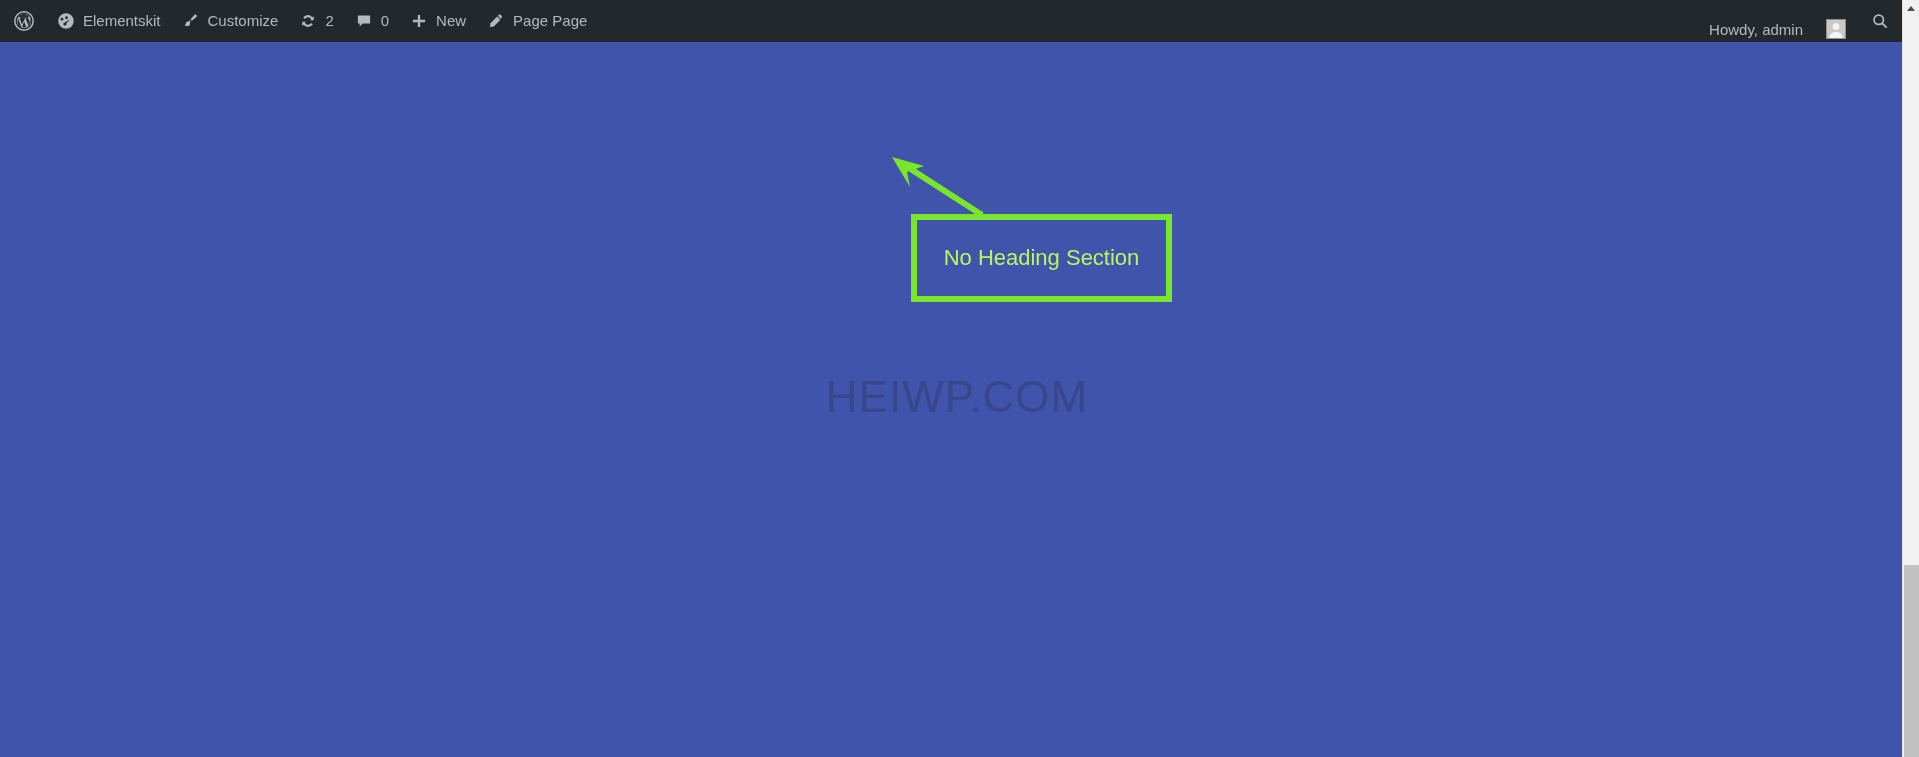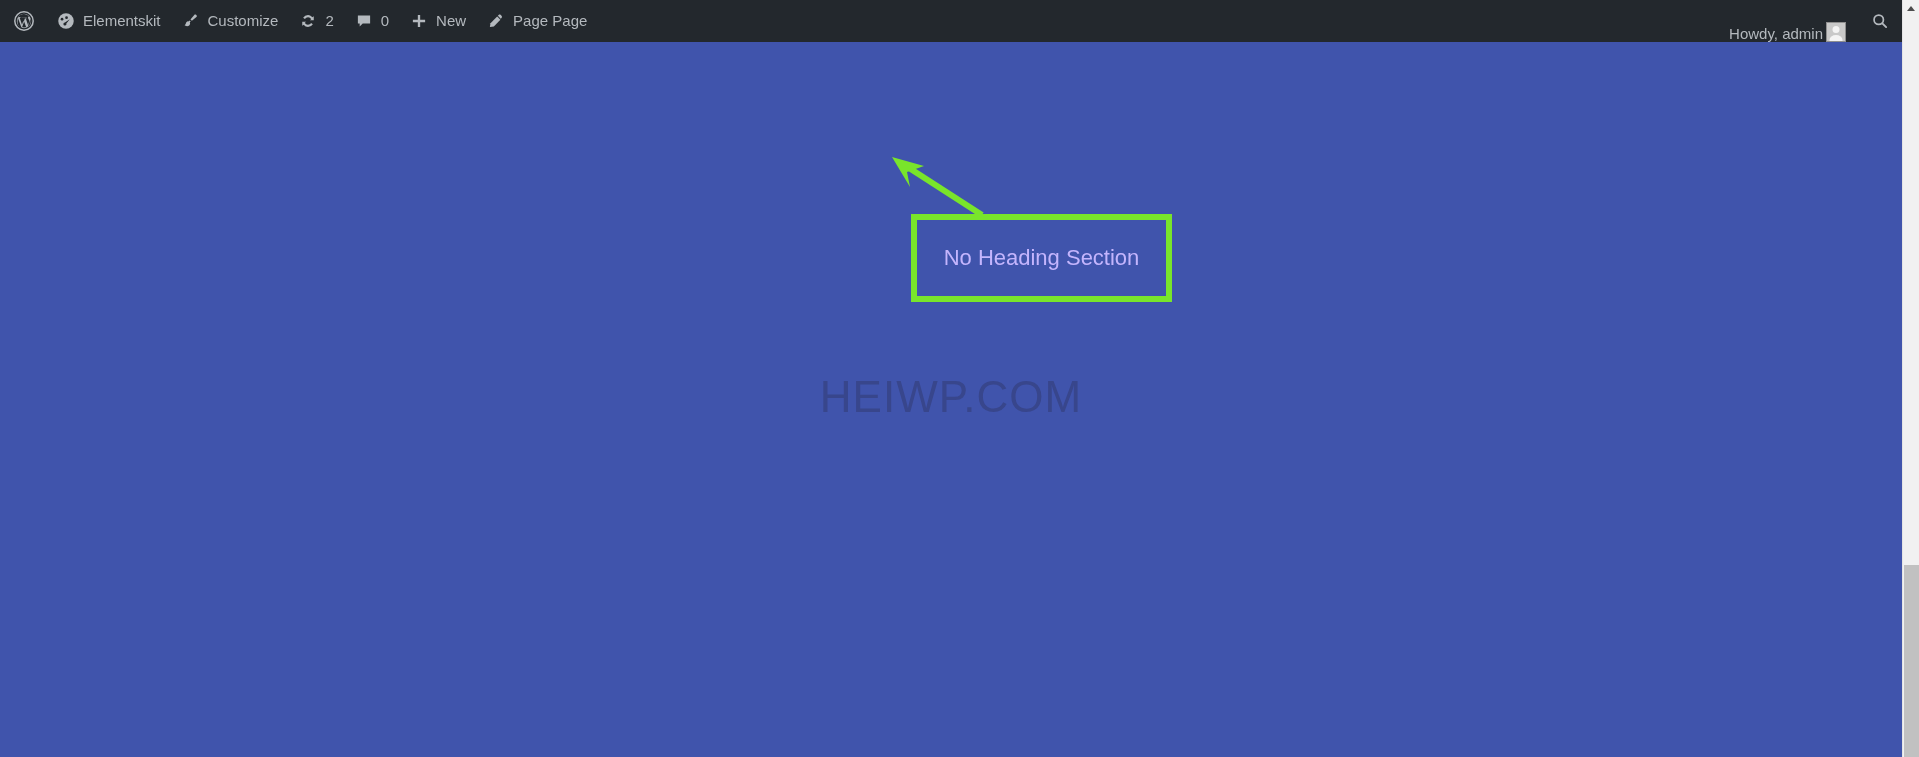--- a/index.html
+++ b/index.html
@@ -66,22 +66,22 @@
     display: inline-flex;
     align-items: center;
     justify-content: center;
     width: 20px;
     height: 20px;
     flex: 0 0 20px;
   }
   .ab-icon svg { display: block; }
   .ab-howdy {
     display: flex;
-    align-items: flex-end;
-    gap: 3px;
+    align-items: center;
+    gap: 23px;
     padding: 16px 12px 0 10px;
     color: #b4b9be;
     font-size: 15px;
     cursor: pointer;
   }
   .avatar {
     width: 20px;
     height: 20px;
     background: #c9c9c9;
     border: 1px solid #8f8f8f;
@@ -128,21 +128,21 @@
     left: 0;
     width: 1902px;
     height: 715px;
     background: #4054ac;
     overflow: hidden;
   }
 
   
   #watermark {
     position: absolute;
-    left: 0;
+    left: 6px;
     top: 330px;
     width: 1902px;
     text-align: center;
     color: #38468c;
     font-size: 44px;
     letter-spacing: 1px;
     font-weight: 400;
     user-select: none;
     font-family: "Liberation Sans", sans-serif;
   }
@@ -163,21 +163,21 @@
     top: 172px;
     width: 261px;
     height: 88px;
     box-sizing: border-box;
     border: 6px solid #79e52b;
     display: flex;
     align-items: center;
     justify-content: center;
   }
   #callout-label {
-    color: #c4b5fd;
+    color: #bef264;
     font-size: 22px;
     line-height: 1;
     white-space: nowrap;
     font-family: "Liberation Sans", sans-serif;
   }
   #callout-arrow {
     position: absolute;
     left: 880px;
     top: 105px;
     width: 130px;

